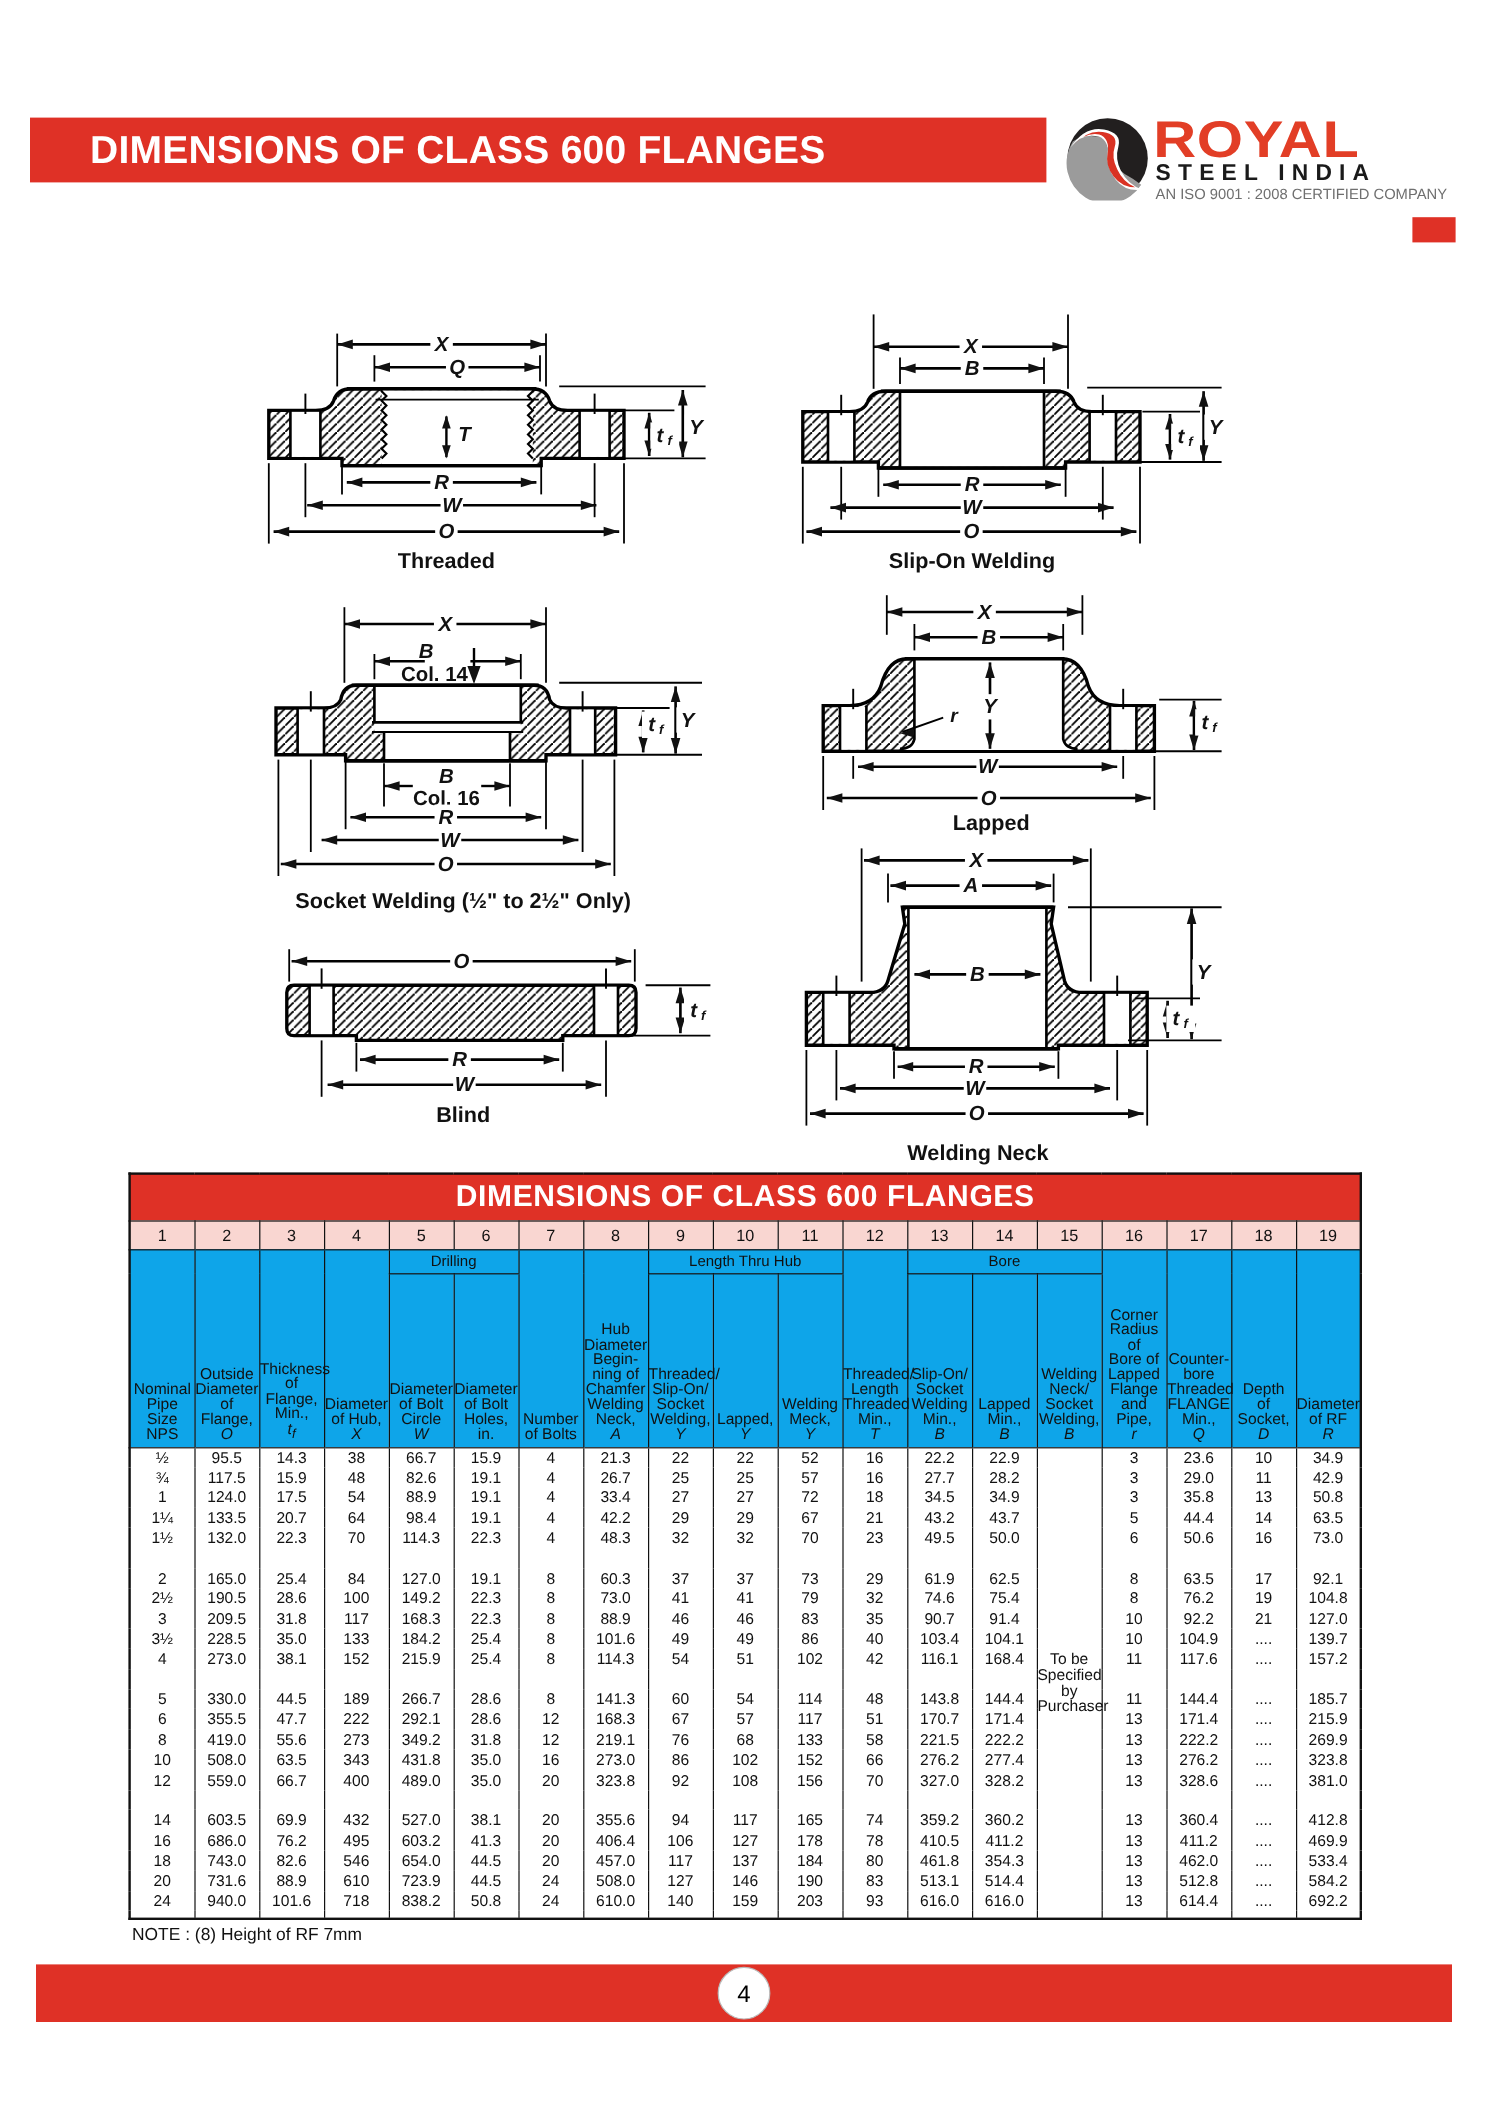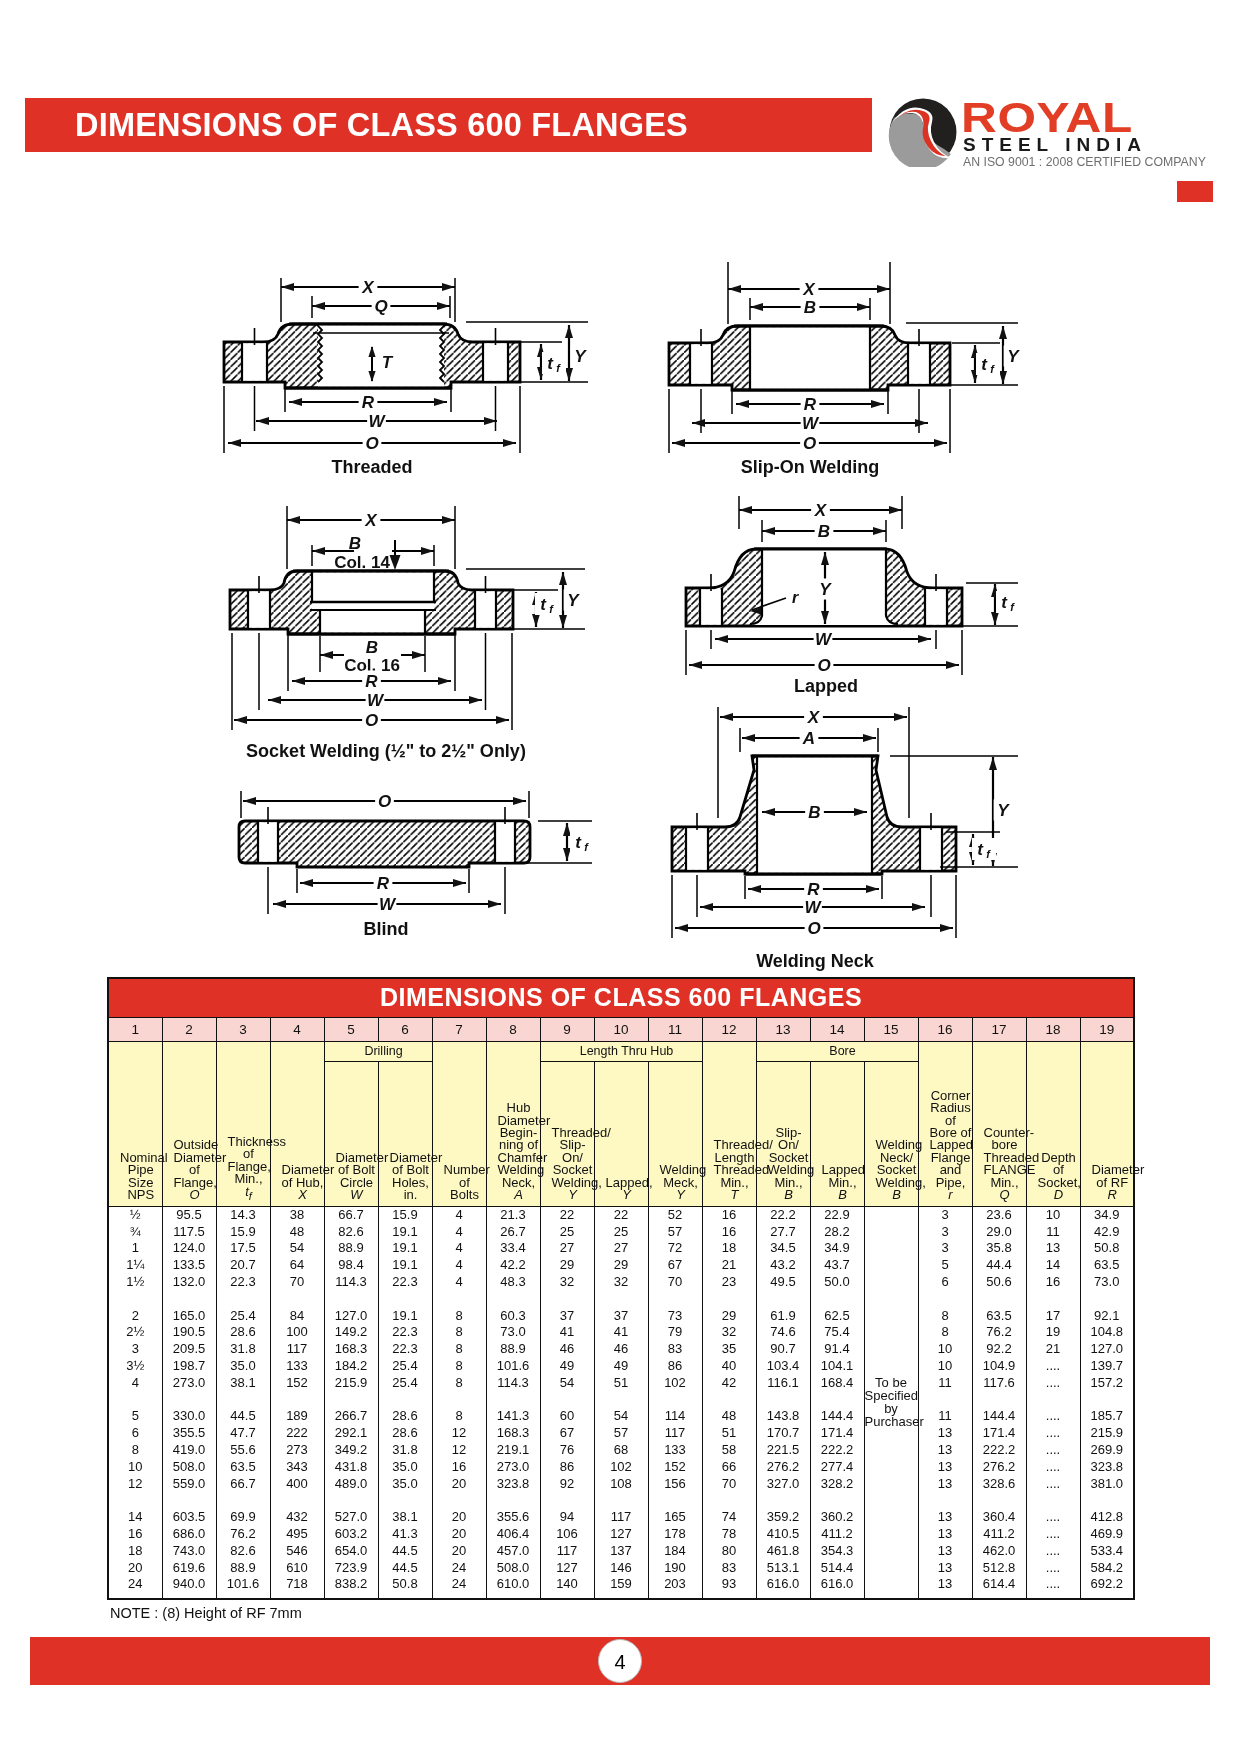--- a/index.html
+++ b/index.html
@@ -18,21 +18,21 @@
 .footer { position:absolute; left:30px; top:1637px; width:1180px; height:48px; background:#df3126; }
 .pgnum { position:absolute; left:598px; top:1639px; width:44px; height:44px; background:#fff;
   border:1px solid #bbb; border-radius:50%; text-align:center; line-height:44px; font-size:20px; }
 table.t { position:absolute; left:107px; top:977px; width:1028px; border-collapse:collapse;
   table-layout:fixed; border:2px solid #111; }
 table.t td { border-left:1.3px solid #111; font-size:13px; text-align:center; color:#111;
   padding:0; }
 tr.tt td { background:#df3126; color:#fff; font-size:25px; font-weight:bold; height:39px;
   border-bottom:1px solid #111; letter-spacing:0.5px; }
 tr.nums td { background:#f9d6d1; height:24px; border-bottom:1px solid #111; font-size:13.5px; }
-tr.hg td, tr.hs td { background:#fef9c3;padding-left:11px; }
+tr.hg td, tr.hs td { background:#0ea5e9; }
 tr.hg td.g { height:20px; border-bottom:1px solid #111; vertical-align:middle; font-size:12.5px; }
 td.h { vertical-align:bottom; font-size:11.6px; line-height:12.4px; }
 td.h div { padding-bottom:4px; }
 tr.hs { height:145px; }
 tr.d td { height:16.8px; font-size:13px; }
 tr.gap td { height:16.8px; }
 td.tobe { font-size:11.6px; line-height:13px; vertical-align:middle; }
 tr.pad td { height:7px; }
 tr.d td { border-top:none; border-bottom:none; }
 .hs td, .hg td { border-bottom-width:0; }
@@ -708,21 +708,21 @@
         <td>35</td>
         <td>90.7</td>
         <td>91.4</td>
         <td>10</td>
         <td>92.2</td>
         <td>21</td>
         <td>127.0</td>
       </tr>
       <tr class="d">
         <td>3½</td>
-        <td>198.7</td>
+        <td>228.5</td>
         <td>35.0</td>
         <td>133</td>
         <td>184.2</td>
         <td>25.4</td>
         <td>8</td>
         <td>101.6</td>
         <td>49</td>
         <td>49</td>
         <td>86</td>
         <td>40</td>
@@ -948,21 +948,21 @@
         <td>80</td>
         <td>461.8</td>
         <td>354.3</td>
         <td>13</td>
         <td>462.0</td>
         <td>....</td>
         <td>533.4</td>
       </tr>
       <tr class="d">
         <td>20</td>
-        <td>619.6</td>
+        <td>731.6</td>
         <td>88.9</td>
         <td>610</td>
         <td>723.9</td>
         <td>44.5</td>
         <td>24</td>
         <td>508.0</td>
         <td>127</td>
         <td>146</td>
         <td>190</td>
         <td>83</td>

